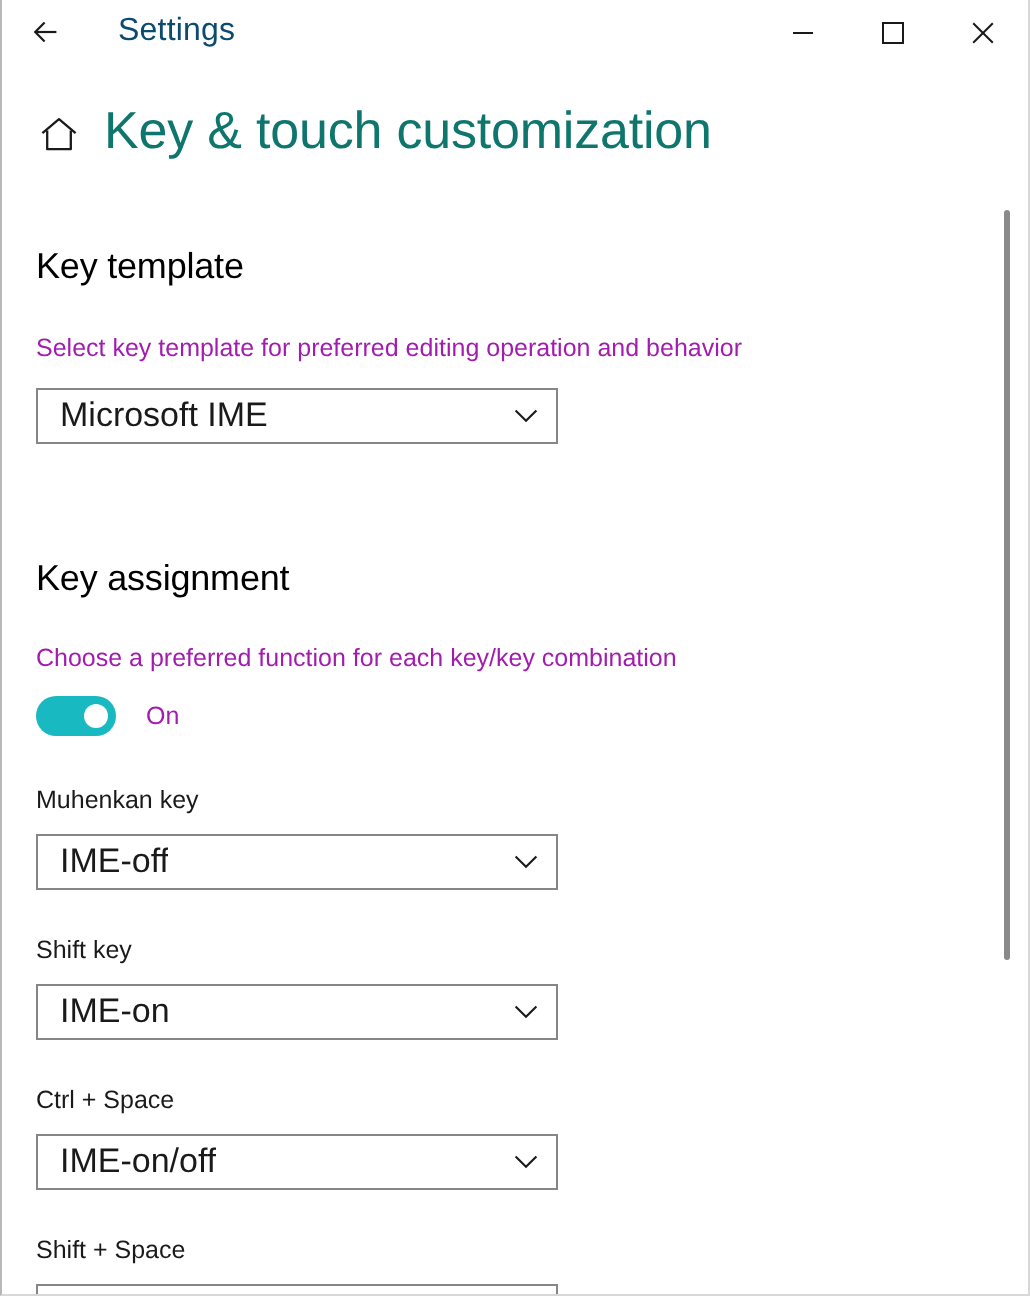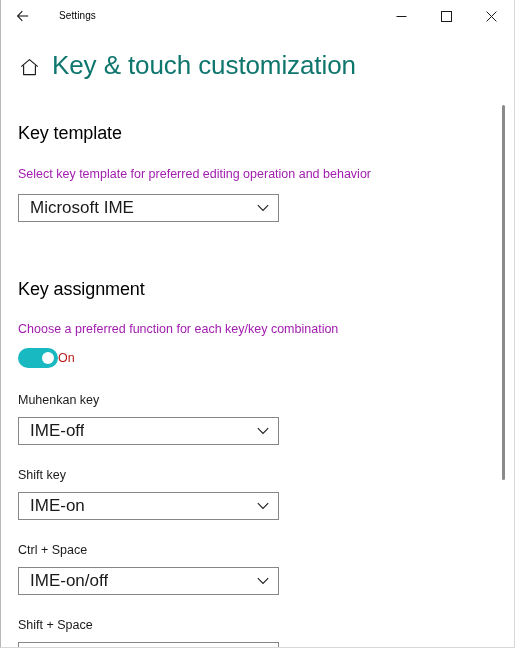--- a/index.html
+++ b/index.html
@@ -39,22 +39,22 @@
   .back-btn {
     width: 44px;
     height: 32px;
     display: flex;
     align-items: center;
     justify-content: center;
     flex: none;
   }
   .back-btn svg { display: block; }
   .app-title {
-    font-size: 10px;
-    color: #000000;
+    font-size: 16px;
+    color: #0c4a6e;
     line-height: 32px;
     margin-left: 14px;
     letter-spacing: 0.1px;
   }
   .win-controls {
     position: absolute;
     right: 0;
     top: 0;
     height: 32px;
     display: flex;
@@ -171,21 +171,22 @@
     position: absolute;
     width: 12px;
     height: 12px;
     border-radius: 50%;
     background: #ffffff;
     top: 4px;
     right: 4px;
   }
   .toggle-label {
     font-size: 12.5px;
-    color: #b91c1c;
+    color: #a21caf;
+    margin-left: 15px;
     line-height: 16px;
   }
 
   
   .field-group { margin-top: 22px; }
   .field-group.first { margin-top: 24px; }
 
   
   .scrollbar-track {
     position: absolute;

